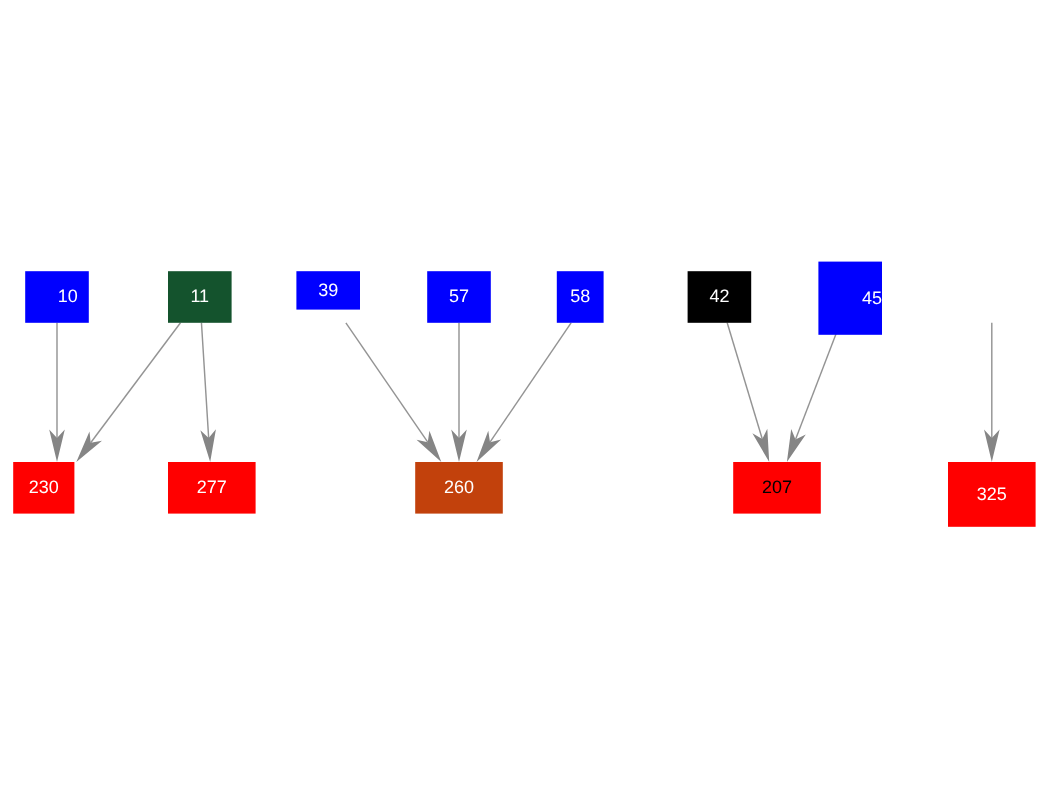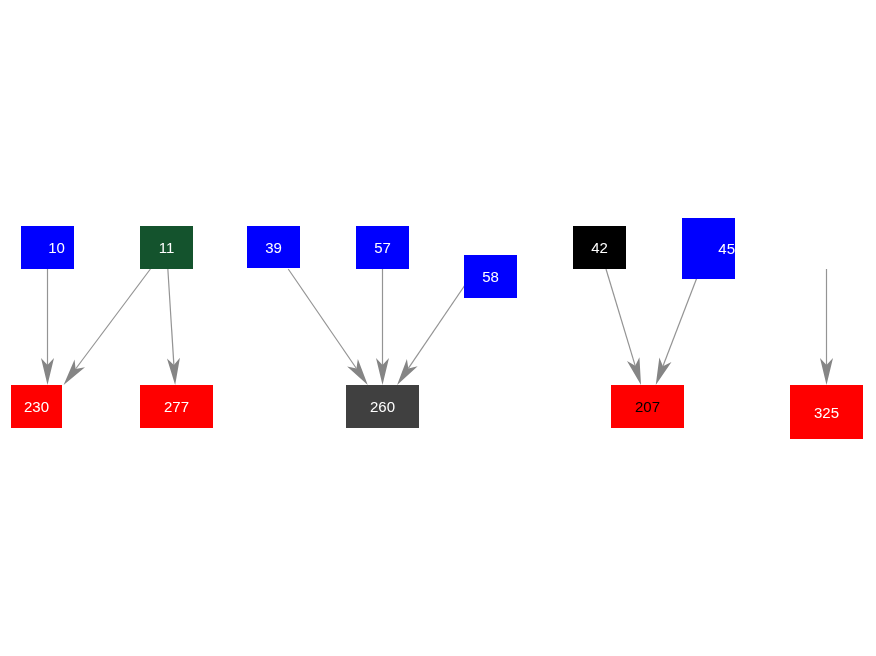--- a/index.html
+++ b/index.html
@@ -57,42 +57,42 @@
       <line x1="826.5" y1="269" x2="826.5" y2="365" stroke="#949494" stroke-width="1.2"></line>
       <polygon points="826.5,385 820,358 826.5,365 833,358" fill="#858585"></polygon>
     </svg>
 
 <div class="node" style="left: 21px; top: 226px; width: 53px; height: 43px; background: rgb(0, 0, 255); color: rgb(255, 255, 255); padding-left: 18px;">
       <span>10</span>
     </div>
     <div class="node" style="left: 140px; top: 226px; width: 53px; height: 43px; background: #14532d; color: rgb(255, 255, 255);">
       <span>11</span>
     </div>
-    <div class="node" style="left: 247px; top: 226px; width: 53px; height: 42px; background: rgb(0, 0, 255); color: rgb(255, 255, 255);">
+    <div class="node" style="left: 247px; top: 226px; width: 53px; height: 32px; background: rgb(0, 0, 255); color: rgb(255, 255, 255);">
       <span>39</span>
     </div>
     <div class="node" style="left: 356px; top: 226px; width: 53px; height: 43px; background: rgb(0, 0, 255); color: rgb(255, 255, 255);">
       <span>57</span>
     </div>
-    <div class="node" style="left: 464px; top: 226px; width: 53px; height: 43px; background: rgb(0, 0, 255); color: rgb(255, 255, 255); margin-top: 29px;">
+    <div class="node" style="left: 464px; top: 226px; width: 39px; height: 43px; background: rgb(0, 0, 255); color: rgb(255, 255, 255);">
       <span>58</span>
     </div>
     <div class="node" style="left: 573px; top: 226px; width: 53px; height: 43px; background: #000000; color: rgb(255, 255, 255);">
       <span>42</span>
     </div>
     <div class="node" style="left: 682px; top: 218px; width: 53px; height: 61px; background: rgb(0, 0, 255); color: rgb(255, 255, 255); justify-content: flex-end;">
       <span>45</span>
     </div>
     <div class="node" style="left: 11px; top: 385px; width: 51px; height: 43px; background: rgb(255, 0, 0); color: rgb(255, 255, 255);">
       <span>230</span>
     </div>
     <div class="node" style="left: 140px; top: 385px; width: 73px; height: 43px; background: rgb(255, 0, 0); color: rgb(255, 255, 255);">
       <span>277</span>
     </div>
-    <div class="node" style="left: 346px; top: 385px; width: 73px; height: 43px; background: #404040; color: rgb(255, 255, 255);">
+    <div class="node" style="left: 346px; top: 385px; width: 73px; height: 43px; background: #c2410c; color: rgb(255, 255, 255);">
       <span>260</span>
     </div>
     <div class="node" style="left: 611px; top: 385px; width: 73px; height: 43px; background: rgb(255, 0, 0); color: #000000;">
       <span>207</span>
     </div>
     <div class="node" style="left: 790px; top: 385px; width: 73px; height: 54px; background: rgb(255, 0, 0); color: rgb(255, 255, 255);">
       <span>325</span>
     </div>
   </div>
 

